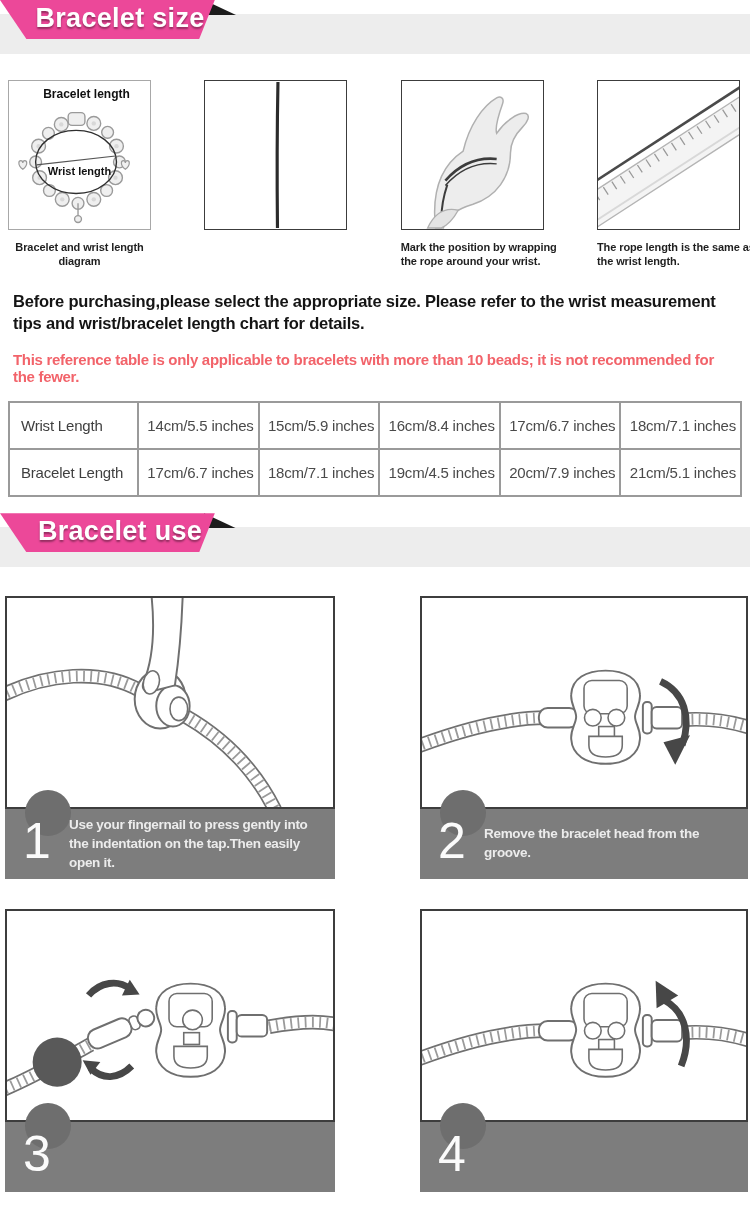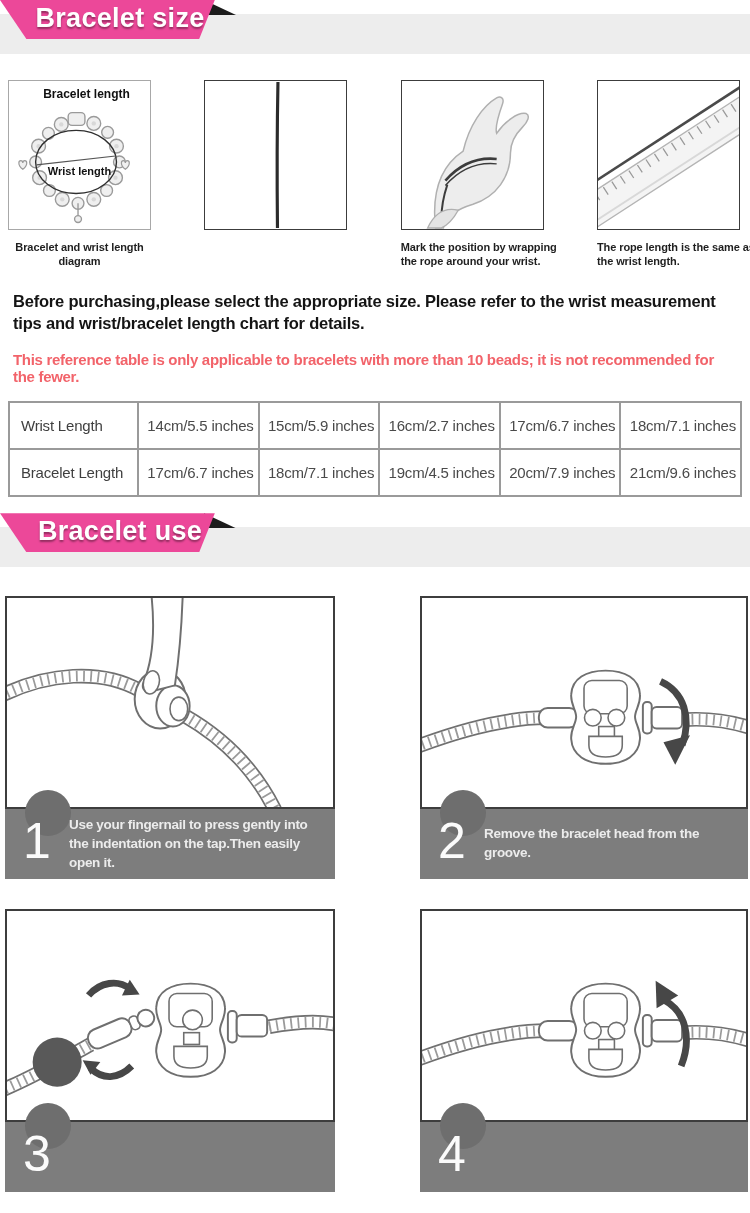--- a/index.html
+++ b/index.html
@@ -157,31 +157,31 @@
 
 <div class="intro">Before purchasing,please select the appropriate size. Please refer to the wrist measurement tips and wrist/bracelet length chart for details.</div>
 <div class="note">This reference table is only applicable to bracelets with more than 10 beads; it is not recommended for the fewer.</div>
 
 <table class="size">
   <tbody>
       <tr>
     <td class="rowhead">Wrist Length</td>
     <td>14cm/5.5 inches</td>
     <td>15cm/5.9 inches</td>
-    <td>16cm/2.7 inches</td>
+    <td>16cm/8.4 inches</td>
     <td>17cm/6.7 inches</td>
     <td>18cm/7.1 inches</td>
   </tr>
   <tr>
     <td class="rowhead">Bracelet Length</td>
     <td>17cm/6.7 inches</td>
     <td>18cm/7.1 inches</td>
     <td>19cm/4.5 inches</td>
     <td>20cm/7.9 inches</td>
-    <td>21cm/9.6 inches</td>
+    <td>21cm/5.1 inches</td>
   </tr>
 </tbody>
   </table>
 
 <div class="banner" style="margin-top:16px;">
   <div class="strip"></div>
   <div class="fold"></div>
   <div class="shape">
     <span class="title">Bracelet use</span>
   </div>

